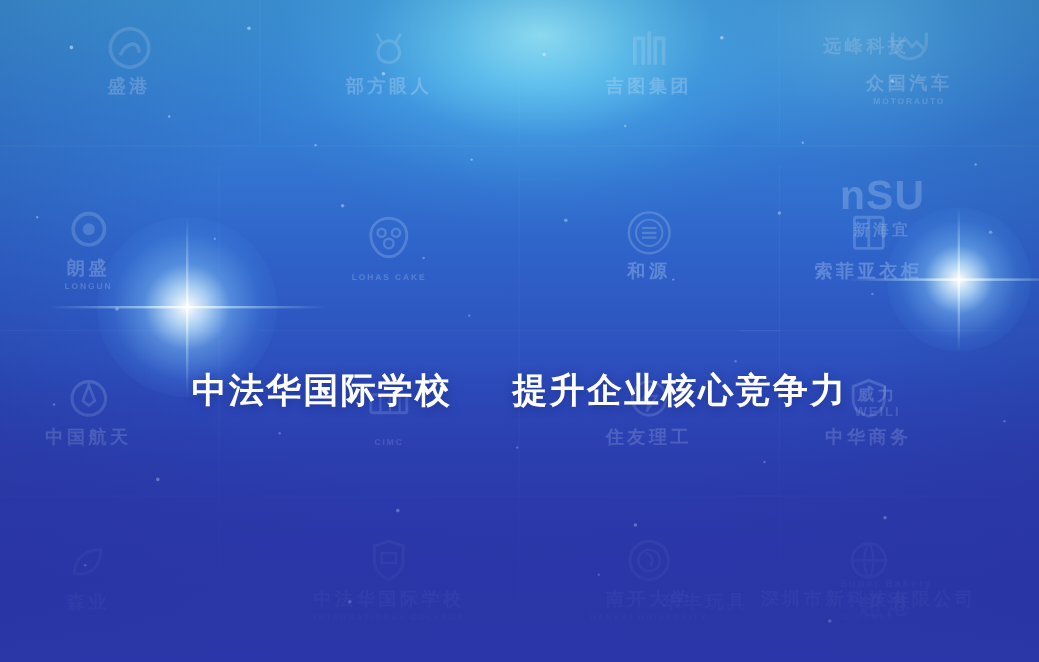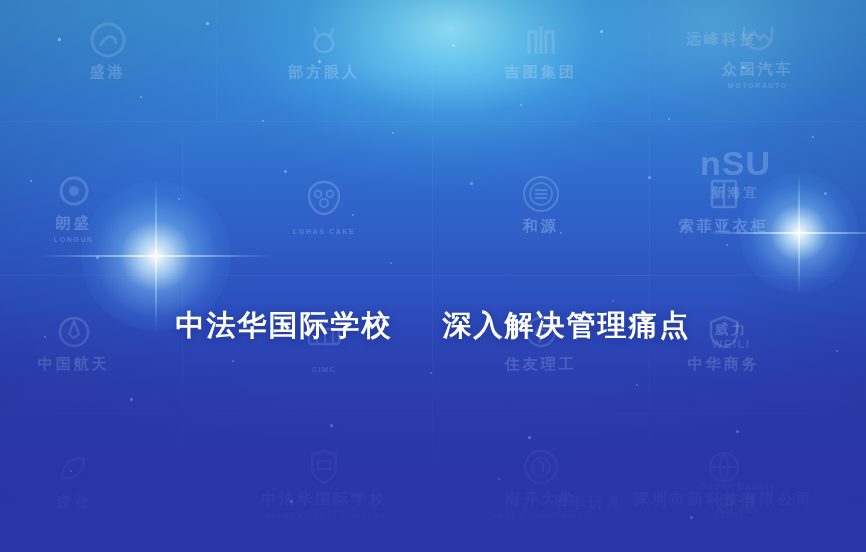--- a/index.html
+++ b/index.html
@@ -458,17 +458,17 @@
     <span class="ray v" style="width:2px;height:120px;"></span>
   </div>
 
   <div class="content">
 
 
 
     <div class="subtitle">
       <span>中法华国际学校</span>
       <span class="gap"></span>
-      <span>深入解决管理痛点</span>
+      <span>提升企业核心竞争力</span>
     </div>
 
   </div>
 </div>
 
 </body></html>

